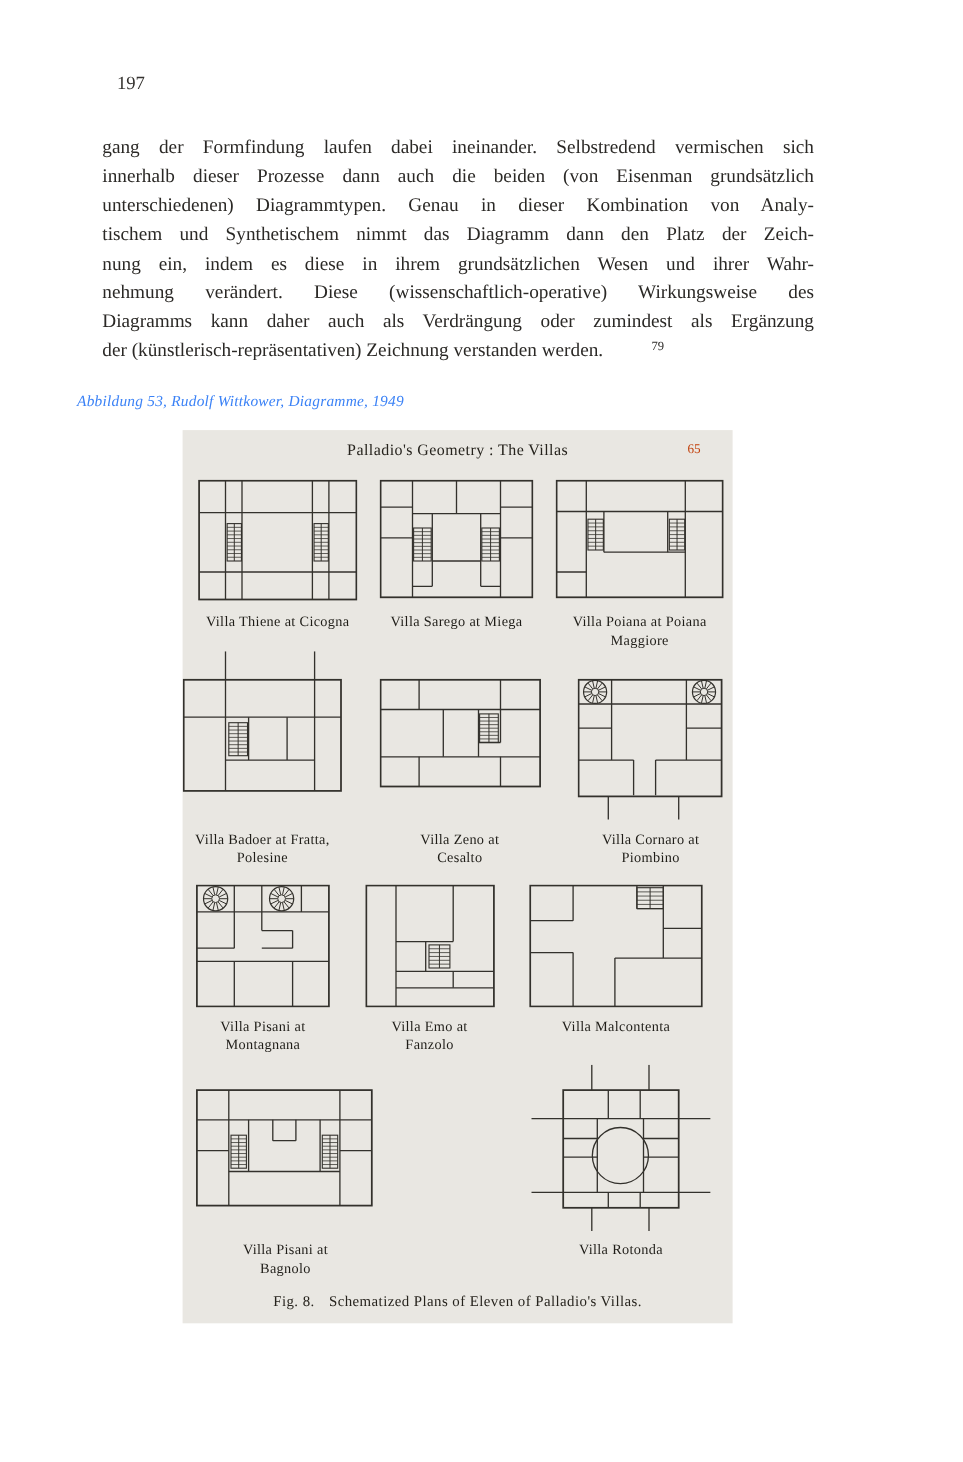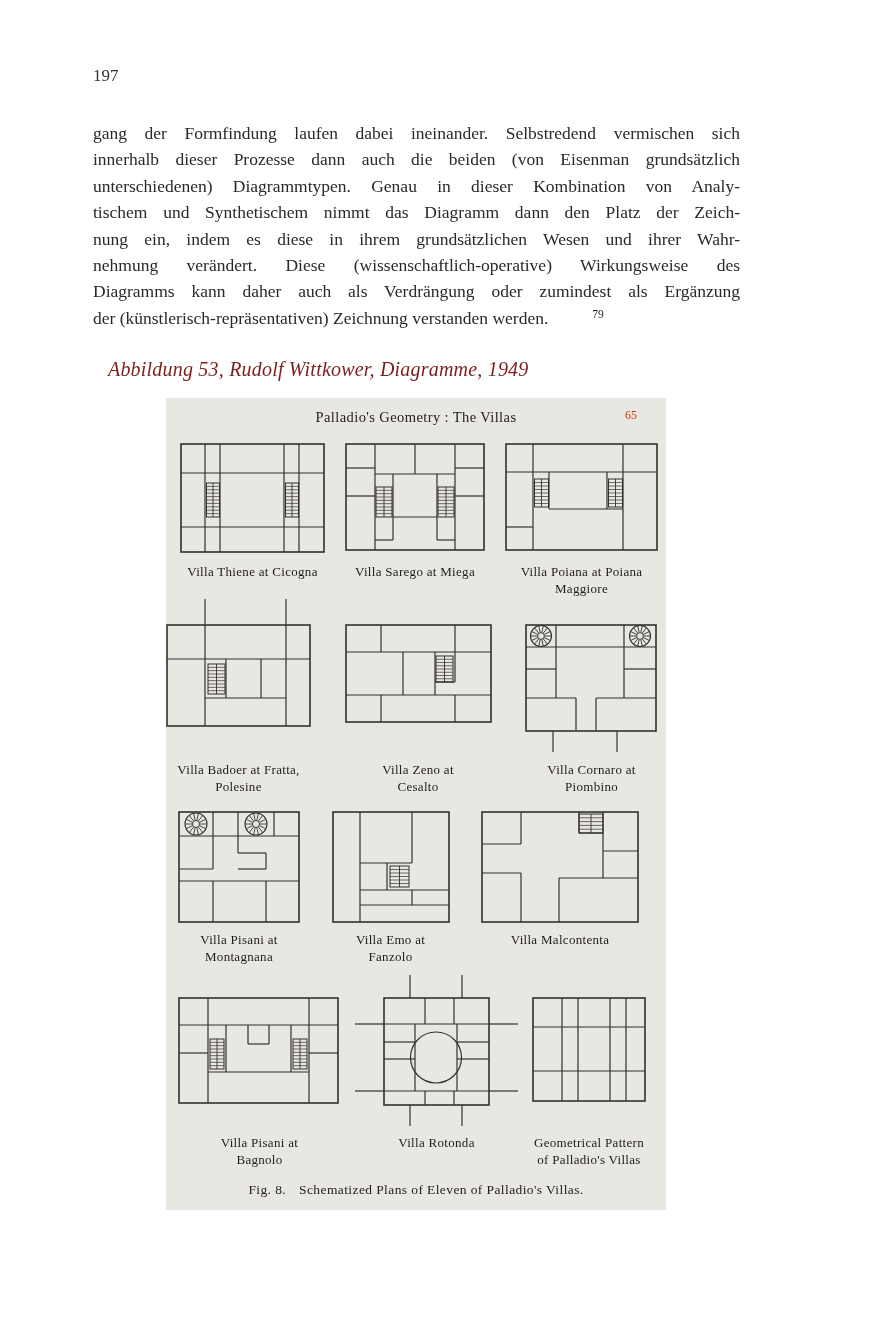--- a/index.html
+++ b/index.html
@@ -7,28 +7,28 @@
     position:relative;width:875px;height:1329px;background:#ffffff;
     font-family:"Liberation Serif",serif;color:#262421;overflow:hidden;
   }
   
   .header{display:flex;align-items:baseline;padding:66px 83px 0 93px;}
   .header-title{
     flex:1;text-align:right;font-family:"Liberation Sans",sans-serif;
     font-size:15.5px;font-weight:400;letter-spacing:0.8px;color:#3f3f3f;
     border-bottom:1.5px solid #4a4a4a;padding-bottom:13px;
   }
-  .header-page{width:52px;text-align:left;font-size:17px;color:#34322f;}
+  .header-page{width:52px;text-align:center;font-size:17px;color:#34322f;}
   
   .body-text{margin:34px 0 0 93px;width:647px;font-size:17.5px;line-height:26.4px;color:#2b2926;}
   .paragraph-line{text-align:justify;text-align-last:justify;}
   .paragraph-line.last{text-align:left;text-align-last:left;}
   .paragraph-line sup{font-size:11.5px;line-height:0;vertical-align:6px;margin-left:44px;}
   
-  .abb-caption{margin:27px 0 0 108px;font-size:20px;font-style:italic;color:#7f1d1d;letter-spacing:0.2px;}
+  .abb-caption{margin:27px 0 0 70px;font-size:14px;font-style:italic;color:#3b82f6;letter-spacing:0.2px;}
   
   .scan{
     margin:17px 0 16px 166px;width:500px;background:#e9e7e2;color:#26231d;
     padding:0 0 12px 0;box-sizing:border-box;position:relative;
   }
   .scan-title-row{position:relative;padding-top:11px;height:22px;}
   .scan-title{text-align:center;font-size:14.5px;letter-spacing:0.4px;color:#26231d;}
   .scan-page-number{position:absolute;right:29px;top:10px;font-size:12px;color:#c2410c;}
   .plan-row{display:flex;justify-content:space-between;align-items:flex-start;}
   .plan-row.r1{padding:12px 8px 0 14px;}
@@ -463,35 +463,20 @@
               <line x1="-28" y1="27" x2="1" y2="27" stroke="#33312c" stroke-width="1.2"></line>
               <line x1="-28" y1="94" x2="1" y2="94" stroke="#33312c" stroke-width="1.2"></line>
               <line x1="106" y1="27" x2="135" y2="27" stroke="#33312c" stroke-width="1.2"></line>
               <line x1="106" y1="94" x2="135" y2="94" stroke="#33312c" stroke-width="1.2"></line>
               <circle cx="53" cy="60.5" r="25.5" fill="none" stroke="#33312c" stroke-width="1.2"></circle>
             </svg>
             <div class="villa-label">
               <div>Villa Rotonda</div>
             </div>
           </div>
-          <div class="villa-cell">
-            <svg viewBox="0 -22 114 151" width="114" height="151">
-              <rect x="1" y="1" width="112" height="103" fill="none" stroke="#33312c" stroke-width="1.6"></rect>
-              <line x1="30" y1="1" x2="30" y2="104" stroke="#33312c" stroke-width="1.2"></line>
-              <line x1="46" y1="1" x2="46" y2="104" stroke="#33312c" stroke-width="1.2"></line>
-              <line x1="78" y1="1" x2="78" y2="104" stroke="#33312c" stroke-width="1.2"></line>
-              <line x1="94" y1="1" x2="94" y2="104" stroke="#33312c" stroke-width="1.2"></line>
-              <line x1="1" y1="30" x2="113" y2="30" stroke="#33312c" stroke-width="1.2"></line>
-              <line x1="1" y1="74" x2="113" y2="74" stroke="#33312c" stroke-width="1.2"></line>
-            </svg>
-            <div class="villa-label">
-              <div>Geometrical Pattern</div>
-              <div>of Palladio's Villas</div>
-            </div>
-          </div>
         </div>
       </div>
     <div class="fig-caption">
       <span class="prefix">Fig. 8.</span><span>Schematized Plans of Eleven of Palladio's Villas.</span>
     </div>
   </div>
 
 </div>
 
 </body></html>

